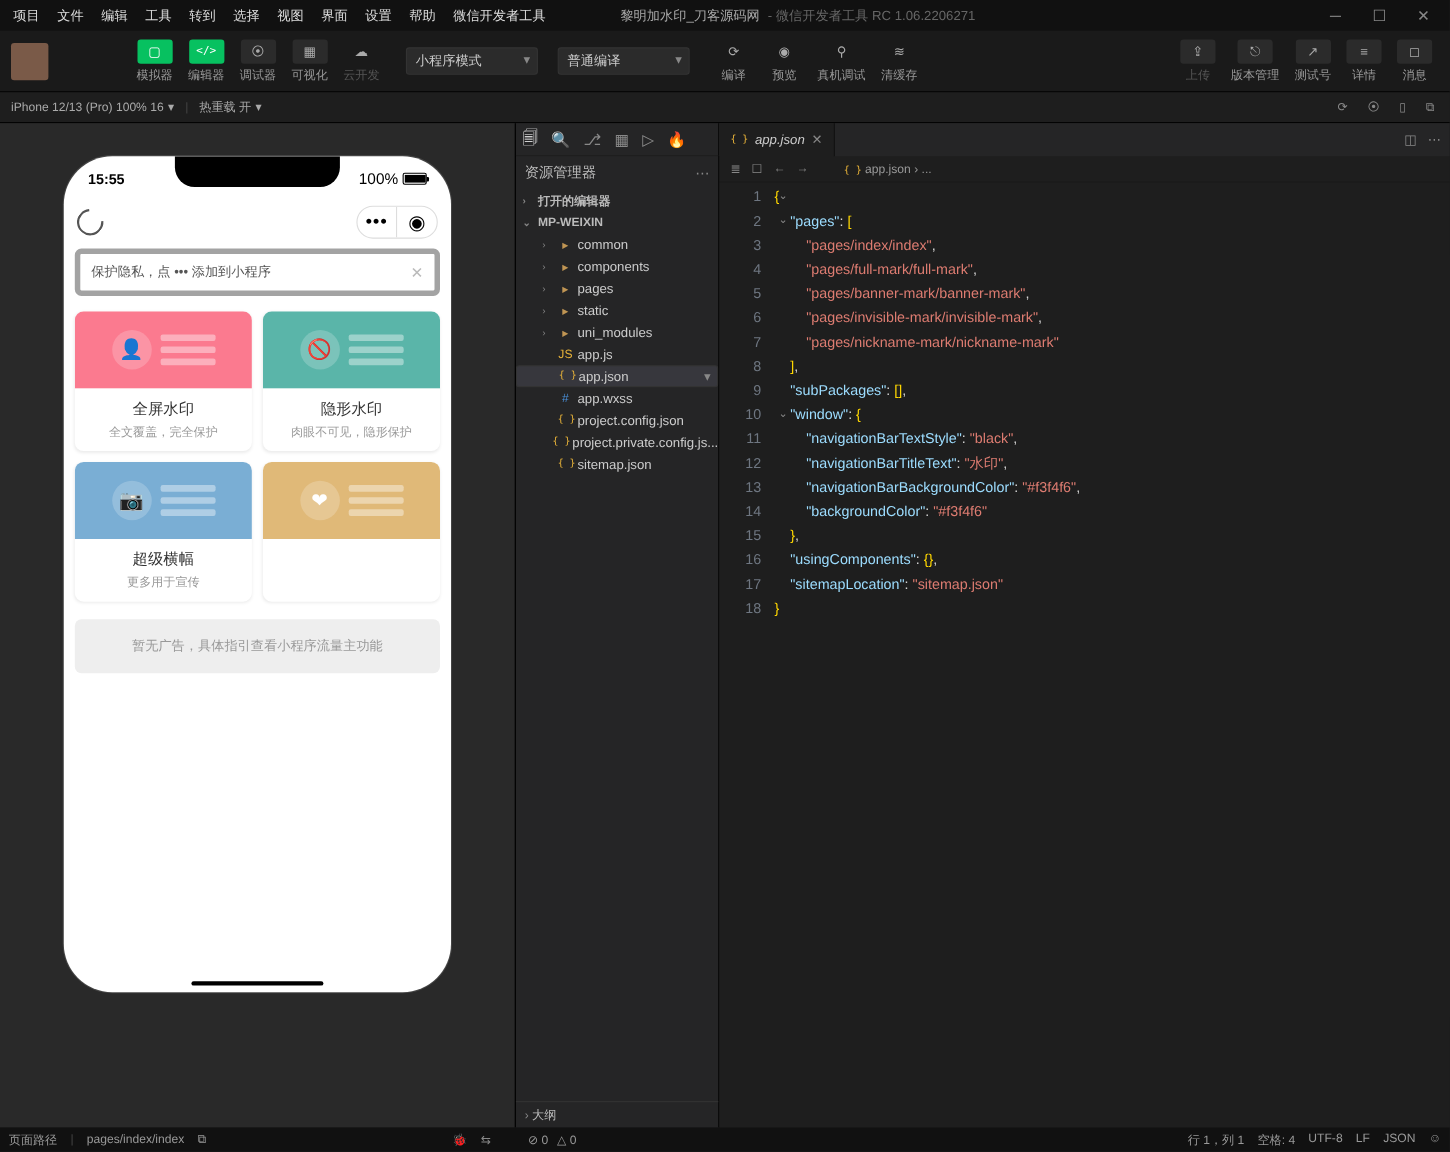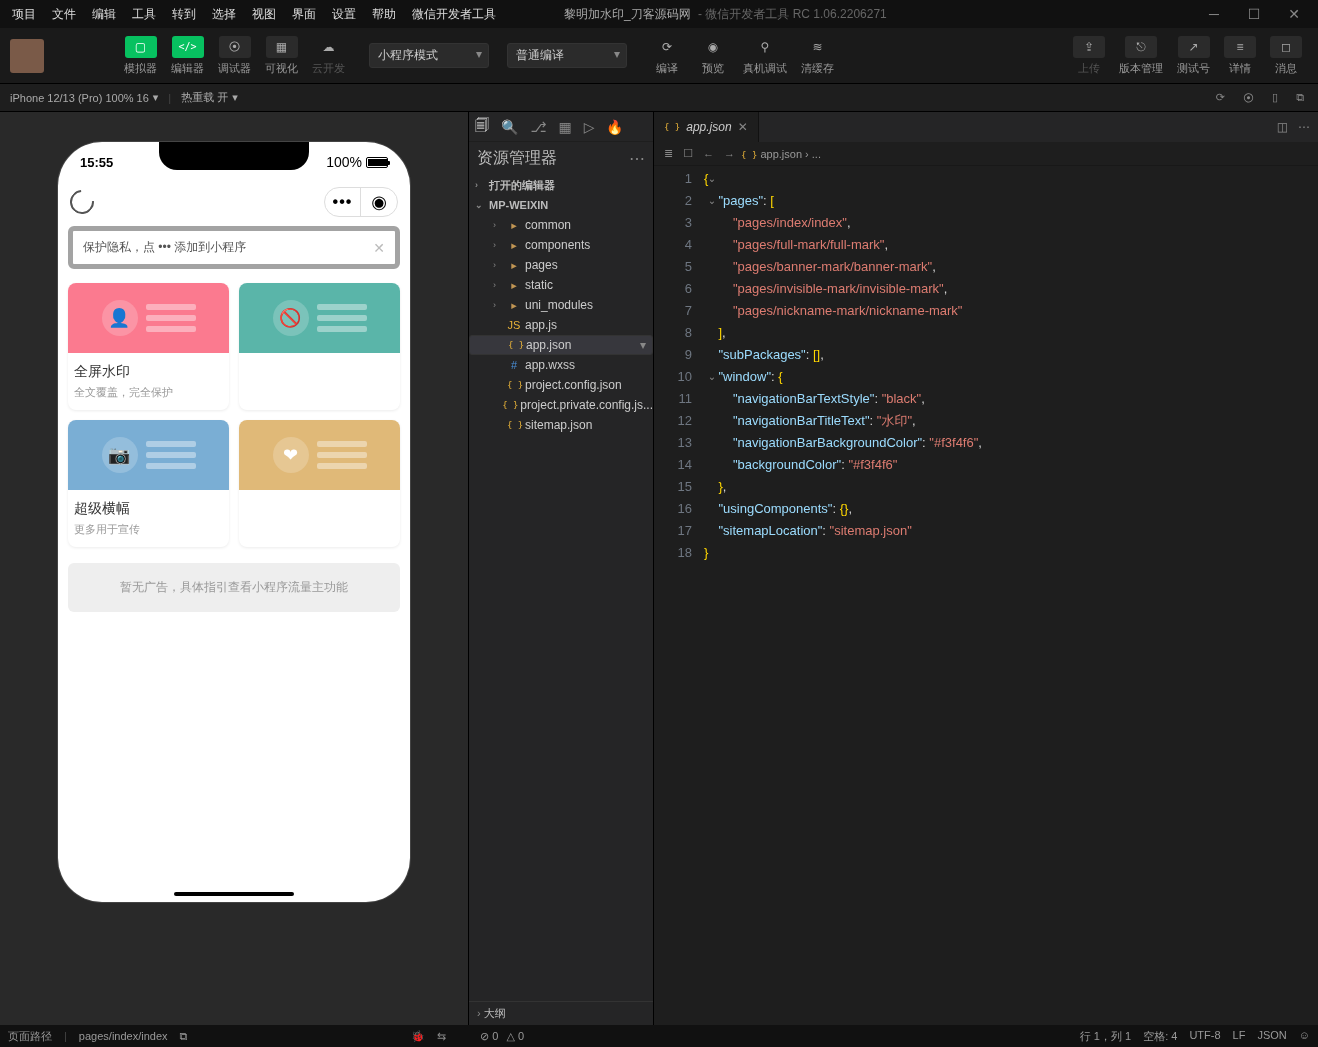--- a/index.html
+++ b/index.html
@@ -56,32 +56,32 @@
 .cards { padding:10px; display:grid; grid-template-columns:1fr 1fr; gap:10px; }
 .card { background:#fff; border-radius:8px; overflow:hidden; box-shadow:0 1px 3px rgba(0,0,0,.08); }
 .card .top { height:70px; display:flex; align-items:center; justify-content:center; gap:8px; }
 .card .top.pink { background:#fb7a8f; }
 .card .top.teal { background:#5ab5a9; }
 .card .top.blue { background:#7aaed4; }
 .card .top.gold { background:#e0b978; }
 .card .top .ci { width:36px; height:36px; background:#fff3; border-radius:50%; display:flex; align-items:center; justify-content:center; color:#fff; font-size:18px; }
 .card .top .lines { display:flex; flex-direction:column; gap:5px; }
 .card .top .lines span { width:50px; height:6px; background:#fff6; border-radius:2px; }
-.card .bot { padding:10px 6px; text-align:left; }
+.card .bot { padding:10px 6px; text-align:center; }
 .card .bot .h { color:#333; font-size:14px; font-weight:500; }
 .card .bot .s { color:#999; font-size:11px; margin-top:4px; }
 .adbox { margin:6px 10px; background:#eee; color:#999; text-align:center; padding:16px; border-radius:6px; font-size:12px; }
 .homebar { position:absolute; bottom:6px; left:50%; transform:translateX(-50%); width:120px; height:4px; background:#000; border-radius:2px; }
 
 
 .explorer { width:186px; background:#252526; display:flex; flex-direction:column; border-left:1px solid #000; border-right:1px solid #000; }
 .sidetabs { height:30px; display:flex; align-items:center; padding:0 6px; gap:12px; border-bottom:1px solid #1e1e1e; }
 .sidetabs span { color:#888; font-size:14px; }
 .sidetabs span.active { color:#fff; }
-.exphdr { padding:6px 8px; color:#bbb; font-size:16px; display:flex; align-items:center; }
+.exphdr { padding:6px 8px; color:#bbb; font-size:13px; display:flex; align-items:center; }
 .exphdr .dots { margin-left:auto; color:#888; }
 .tree { flex:1; font-size:12px; color:#ccc; overflow:hidden; }
 .trow { display:flex; align-items:center; height:20px; padding-left:6px; gap:4px; white-space:nowrap; }
 .trow.sel { background:#37373d; }
 .trow.hdr { color:#bbb; font-weight:600; font-size:11px; }
 .trow .ar { width:10px; color:#888; font-size:9px; }
 .trow .fi { width:14px; text-align:center; font-size:11px; }
 .fi.folder { color:#c09553; }
 .fi.js { color:#e8b339; }
 .fi.json { color:#e8b339; font-family:monospace; font-size:9px; }
@@ -258,20 +258,24 @@
           </div>
         <div class="card">
             <div class="top teal">
               <div class="ci">🚫</div>
               <div class="lines">
                 <span></span>
                 <span></span>
                 <span></span>
               </div>
             </div>
+            <div class="bot">
+              <div class="h">隐形水印</div>
+              <div class="s">肉眼不可见，隐形保护</div>
+            </div>
           </div>
         <div class="card">
             <div class="top blue">
               <div class="ci">📷</div>
               <div class="lines">
                 <span></span>
                 <span></span>
                 <span></span>
               </div>
             </div>
@@ -391,21 +395,21 @@
           <span>⋯</span>
         </div>
     </div>
     <div class="crumb">
       <div class="left">
         <span>≣</span>
         <span>☐</span>
         <span>←</span>
         <span>→</span>
       </div>
-      <span style="margin-left:0"><span class="fi json" style="color:#e8b339">{ }</span> <span>app.json</span> › <span>...</span></span>
+      <span style="margin-left:26px"><span class="fi json" style="color:#e8b339">{ }</span> <span>app.json</span> › <span>...</span></span>
     </div>
     <div class="code">
       <div class="gut" id="gutter">
           <div>1</div>
           <div>2</div>
           <div>3</div>
           <div>4</div>
           <div>5</div>
           <div>6</div>
           <div>7</div>

